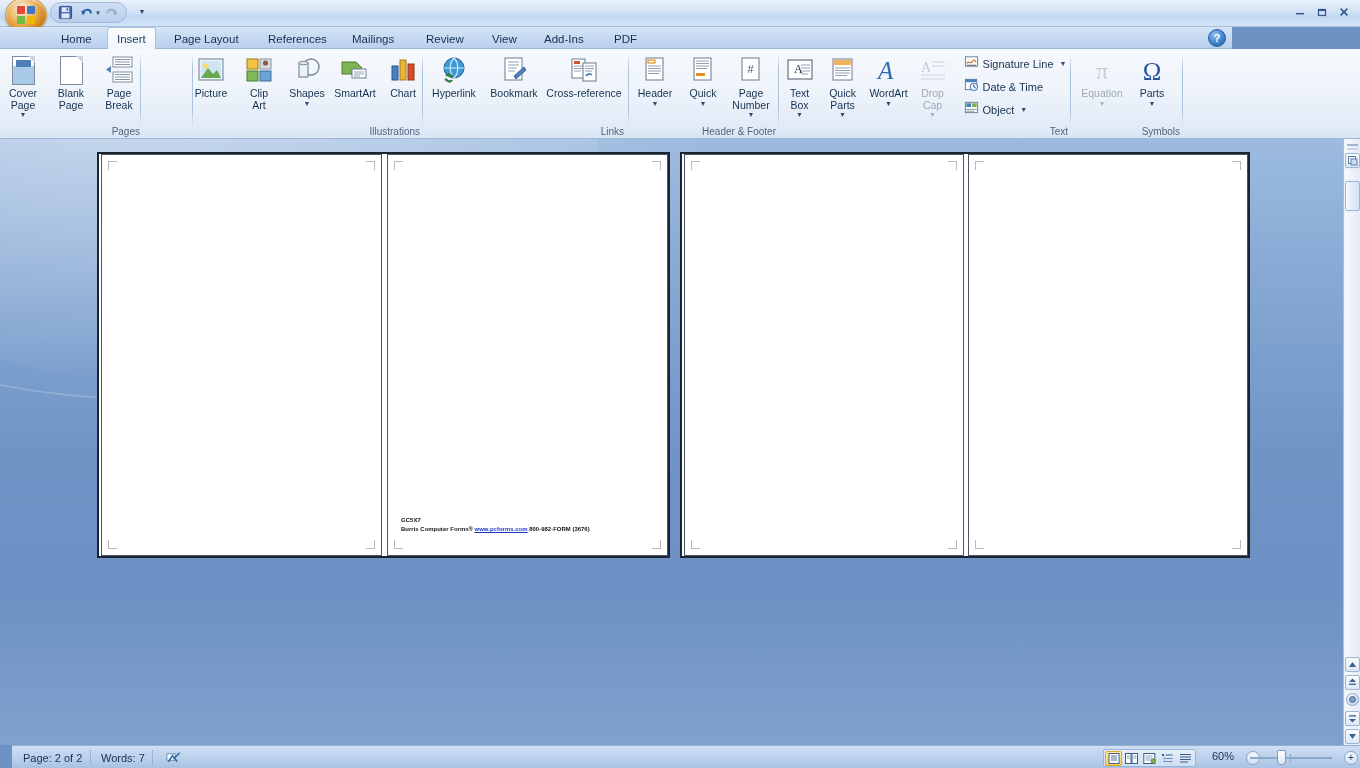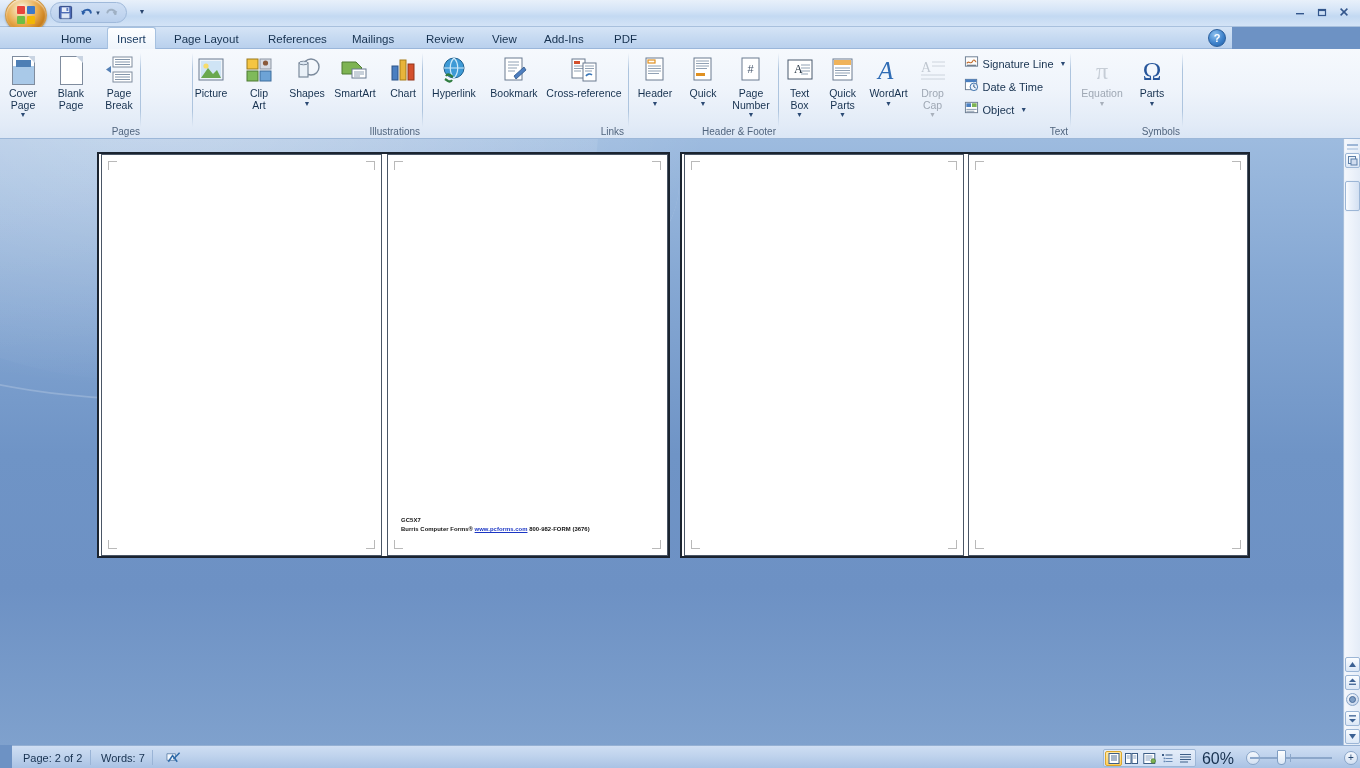--- a/index.html
+++ b/index.html
@@ -229,21 +229,21 @@
   }
   .vbtn {
     width: 17px; height: 15px; display: flex; align-items: center; justify-content: center;
     border-radius: 2px;
   }
   .vbtn.active {
     background: linear-gradient(to bottom, #ffe9a8, #ffcf5e);
     border: 1px solid #dca72c;
   }
   .zoom-label {
-    position: absolute; right: 138px; top: 4px; font-size: 16px; color: #17314f;
+    position: absolute; right: 138px; top: 4px; font-size: 11px; color: #17314f;
   }
   .zoom-ctl { position: absolute; top: 5px; width: 14px; height: 14px; }
   .zoom-circle {
     width: 14px; height: 14px; border-radius: 50%;
     background: linear-gradient(to bottom, #f4f8fd, #d3e0f2);
     border: 1px solid #89a5c8;
     display: flex; align-items: center; justify-content: center;
     font-size: 10px; color: #23456f; line-height: 1;
   }
   .zoom-track {

